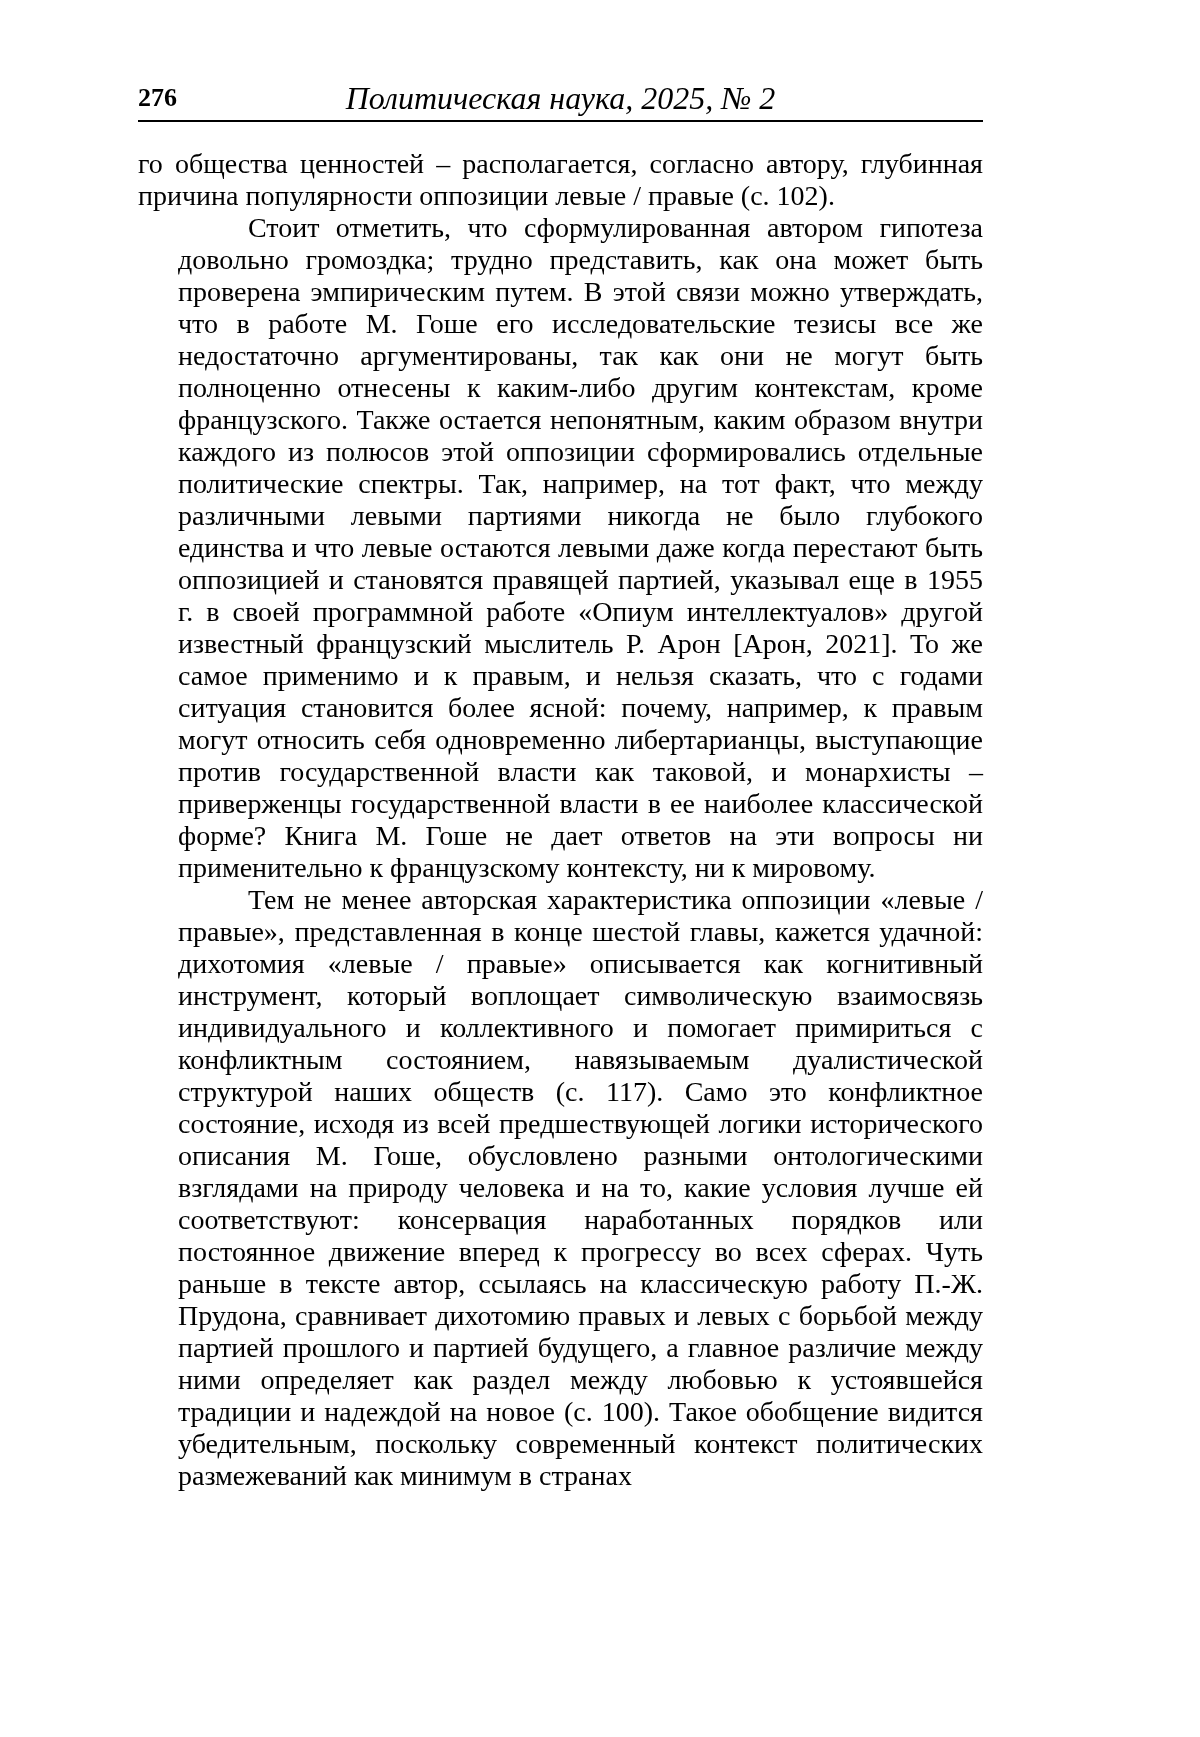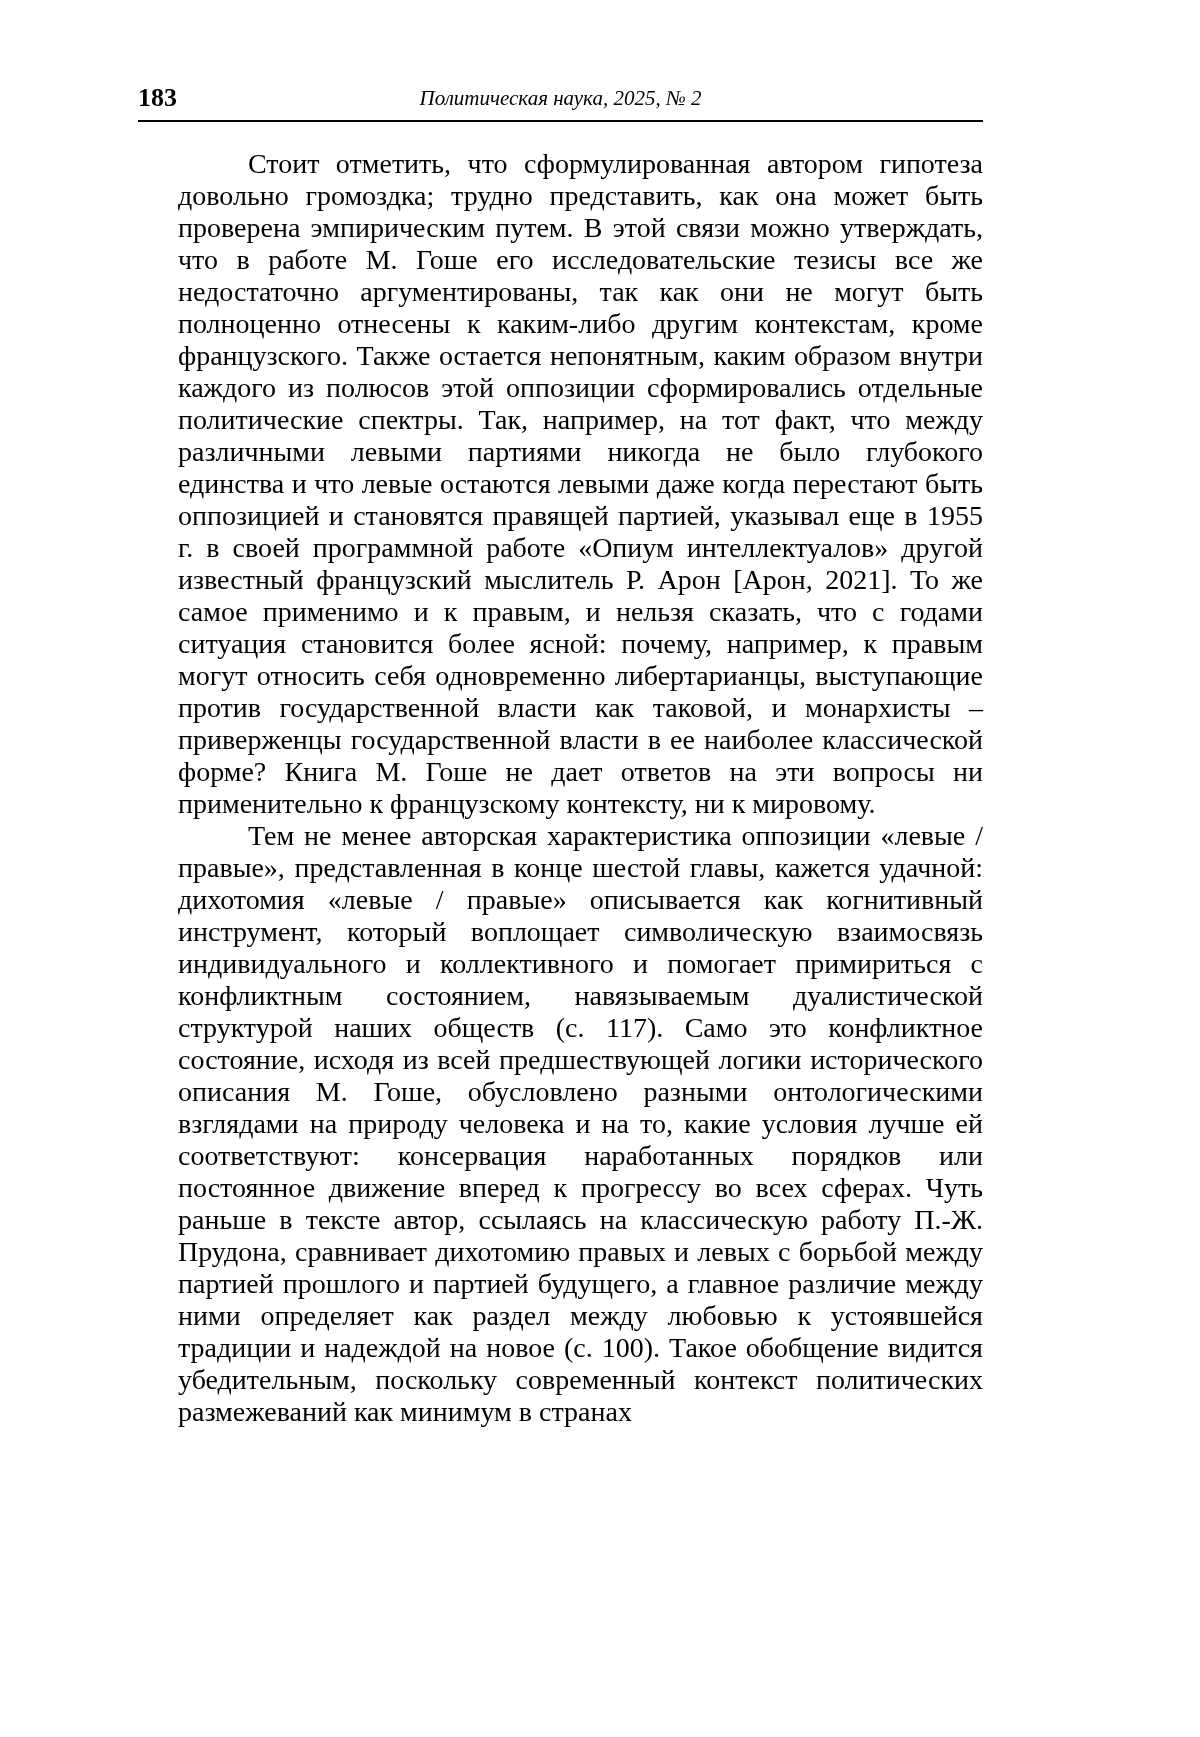--- a/index.html
+++ b/index.html
@@ -35,21 +35,21 @@
     left: 0;
     top: 0;
     font-size: 26px;
     font-weight: 700;
     line-height: 32px;
   }
   .header-title {
     display: block;
     text-align: center;
     font-style: italic;
-    font-size: 21px;
+    font-size: 32px;
     line-height: 32px;
   }
   .body-text {
     margin-top: 26px;
     text-align: justify;
     font-size: 28px;
     line-height: 32px;
     hyphens: auto;
     -webkit-hyphens: auto;
   }
@@ -61,22 +61,23 @@
     text-indent: 70px;
     margin-left: 40px;
   }
 </style>
 </head>
 <body>
 
 <div class="page">
 
   <header class="page-header">
-    <span class="page-number">183</span>
+    <span class="page-number">276</span>
     <span class="header-title">Политическая наука, 2025, № 2</span>
   </header>
 
   <main class="body-text">
+    <p class="para">го общества ценностей – располагается, согласно автору, глубинная причина популярности оппозиции левые / правые (с. 102).</p>
     <p class="para indent">Стоит отметить, что сформулированная автором гипотеза довольно громоздка; трудно представить, как она может быть проверена эмпирическим путем. В этой связи можно утверждать, что в работе М. Гоше его исследовательские тезисы все же недостаточно аргументированы, так как они не могут быть полноценно отнесены к каким-либо другим контекстам, кроме французского. Также остается непонятным, каким образом внутри каждого из полюсов этой оппозиции сформировались отдельные политические спектры. Так, например, на тот факт, что между различными левыми партиями никогда не было глубокого единства и что левые остаются левыми даже когда перестают быть оппозицией и становятся правящей партией, указывал еще в 1955 г. в своей программной работе «Опиум интеллектуалов» другой известный французский мыслитель Р. Арон [Арон, 2021]. То же самое применимо и к правым, и нельзя сказать, что с годами ситуация становится более ясной: почему, например, к правым могут относить себя одновременно либертарианцы, выступающие против государственной власти как таковой, и монархисты – приверженцы государственной власти в ее наиболее классической форме? Книга М. Гоше не дает ответов на эти вопросы ни применительно к французскому контексту, ни к мировому.</p>
     <p class="para indent">Тем не менее авторская характеристика оппозиции «левые / правые», представленная в конце шестой главы, кажется удачной: дихотомия «левые / правые» описывается как когнитивный инструмент, который воплощает символическую взаимосвязь индивидуального и коллективного и помогает примириться с конфликтным состоянием, навязываемым дуалистической структурой наших обществ (с. 117). Само это конфликтное состояние, исходя из всей предшествующей логики исторического описания М. Гоше, обусловлено разными онтологическими взглядами на природу человека и на то, какие условия лучше ей соответствуют: консервация наработанных порядков или постоянное движение вперед к прогрессу во всех сферах. Чуть раньше в тексте автор, ссылаясь на классическую работу П.-Ж. Прудона, сравнивает дихотомию правых и левых с борьбой между партией прошлого и партией будущего, а главное различие между ними определяет как раздел между любовью к устоявшейся традиции и надеждой на новое (с. 100). Такое обобщение видится убедительным, поскольку современный контекст политических размежеваний как минимум в странах</p>
   </main>
 
 </div>
 
 </body></html>

